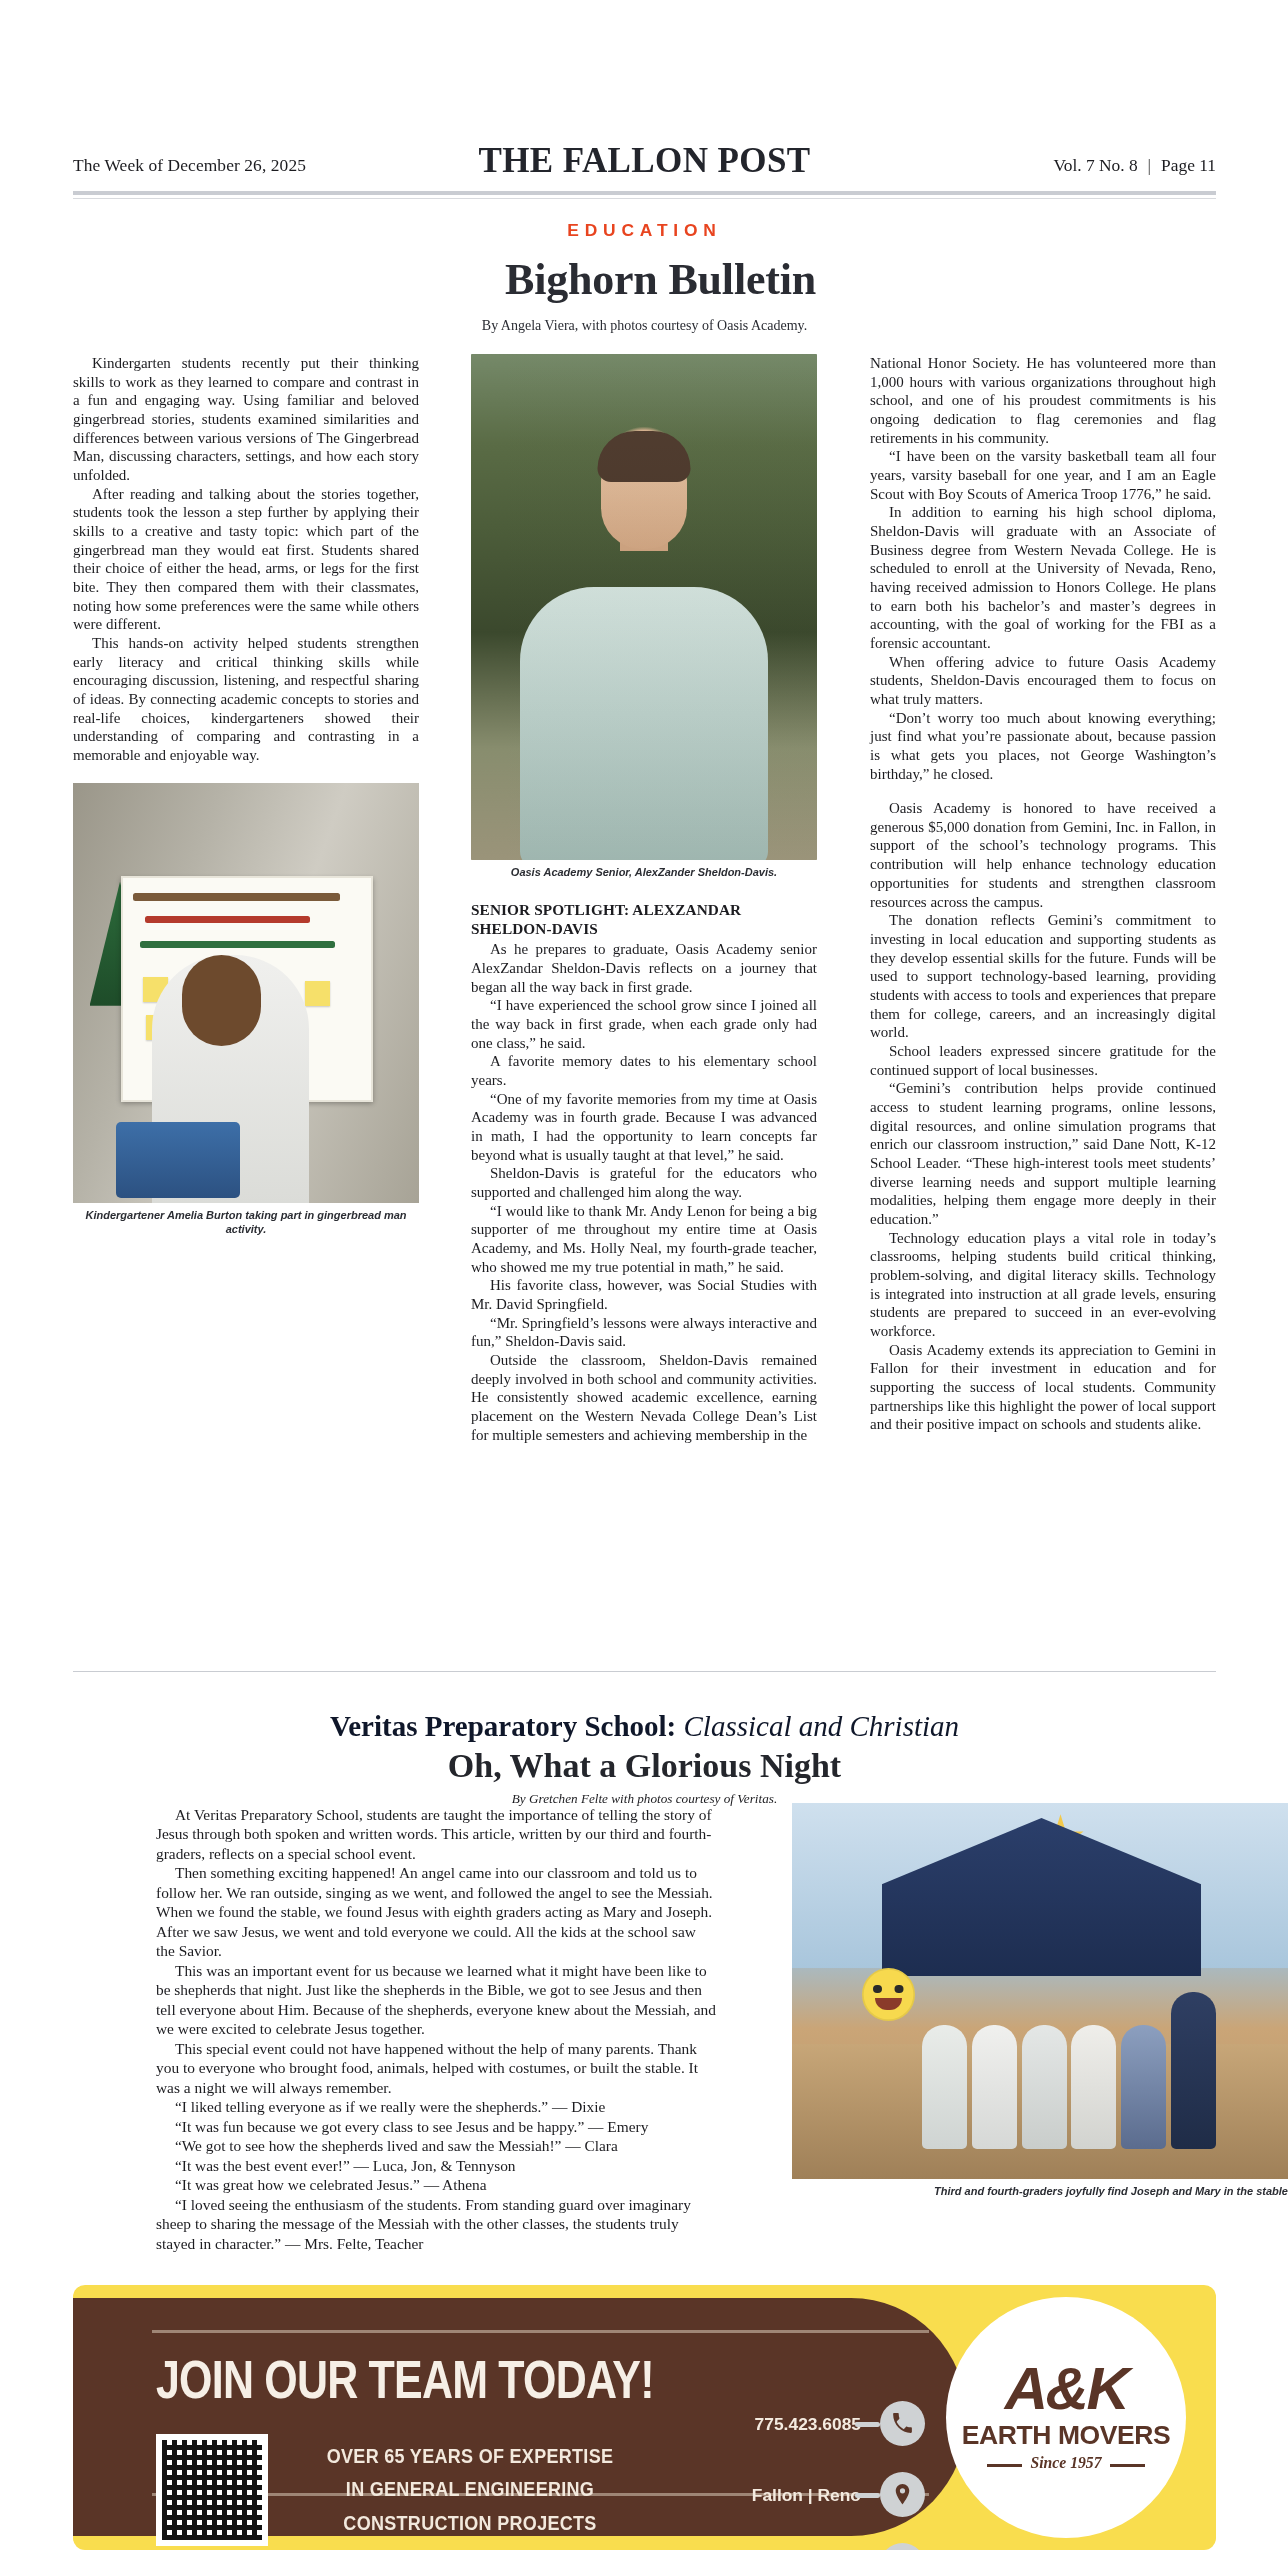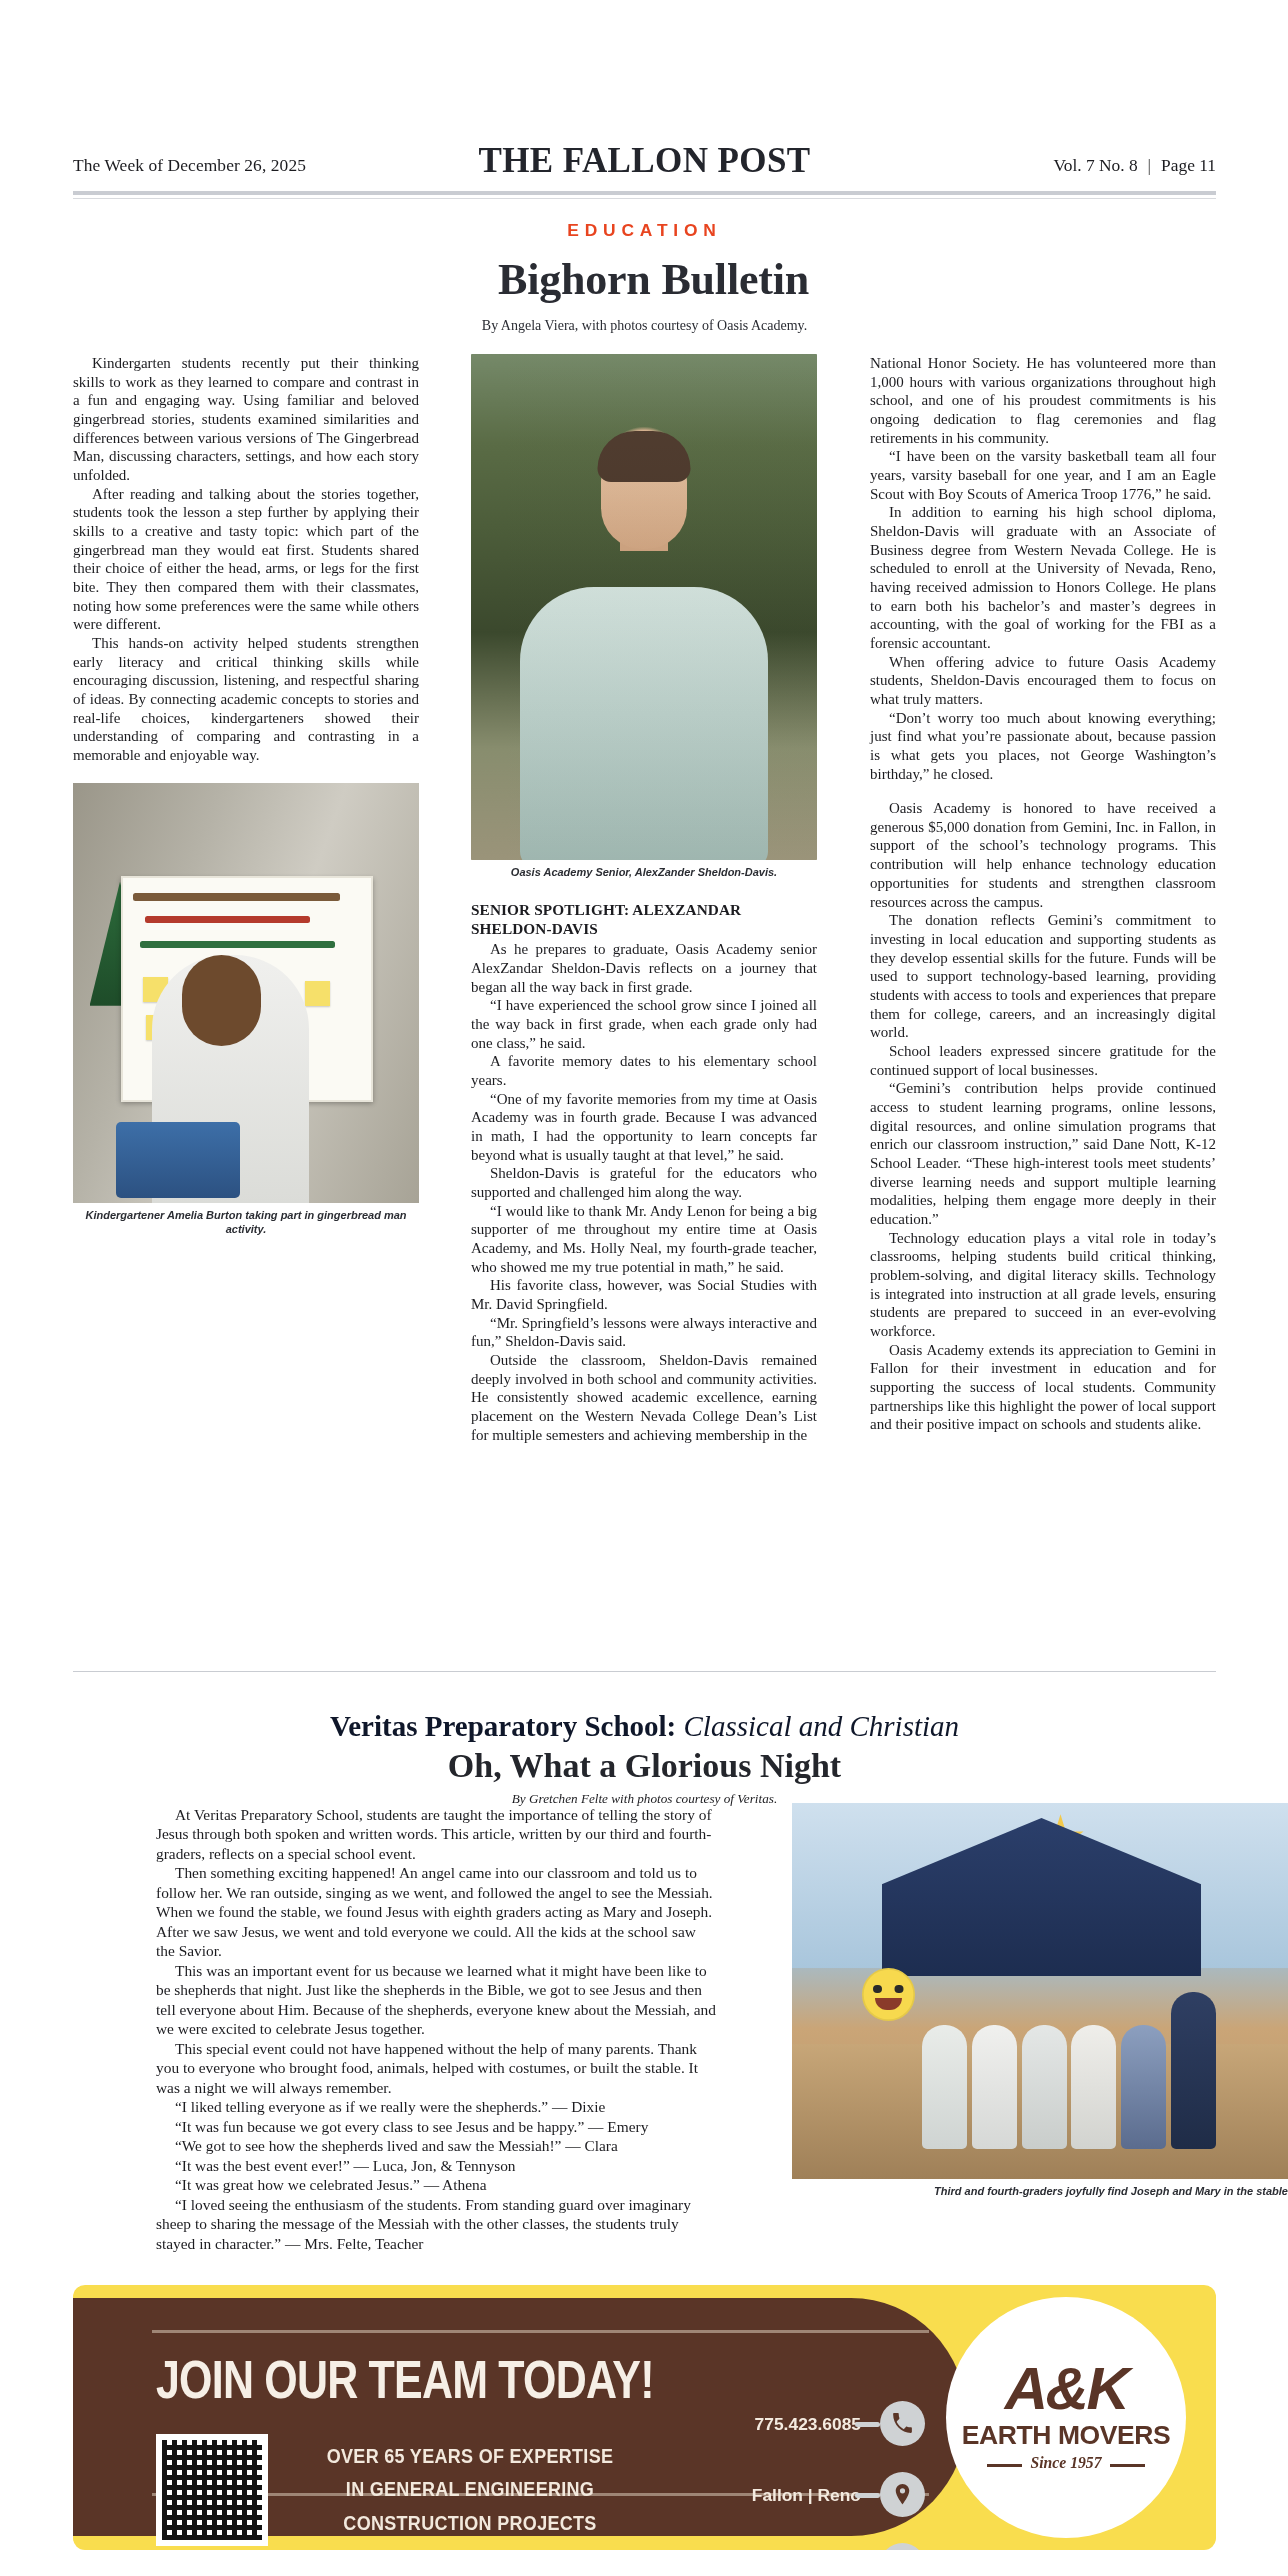--- a/index.html
+++ b/index.html
@@ -22,21 +22,21 @@
   .mh-vol .sep{display:inline-block;margin:0 10px;color:#444;}
   .mh-rule{position:absolute;left:0;top:43px;width:1143px;height:4.1px;
     background:#c9ccd2;}
   .mh-rule2{position:absolute;left:0;top:50px;width:1143px;height:0.8px;
     background:#d8dade;}
 
   
   .kicker{position:absolute;left:0;top:188px;width:1143px;text-align:center;
     color:#e8441f;font-family:"Liberation Sans",sans-serif;font-weight:bold;
     font-size:17.4px;letter-spacing:5.8px;}
-  .headline{position:absolute;left:9px;top:222px;width:1143px;text-align:center;
+  .headline{position:absolute;left:16px;top:222px;width:1143px;text-align:center;
     font-family:"Liberation Serif",serif;font-weight:bold;font-size:44px;
     color:#2a2c33;letter-spacing:-0.2px;}
   .byline{position:absolute;left:0;top:286px;width:1143px;text-align:center;
     font-size:14px;color:#2a2c33;}
 
   
   .cols{position:absolute;left:0;top:322px;width:1143px;}
   .col{position:absolute;top:0;width:346px;}
   .col1{left:0;}
   .col2{left:398px;}

